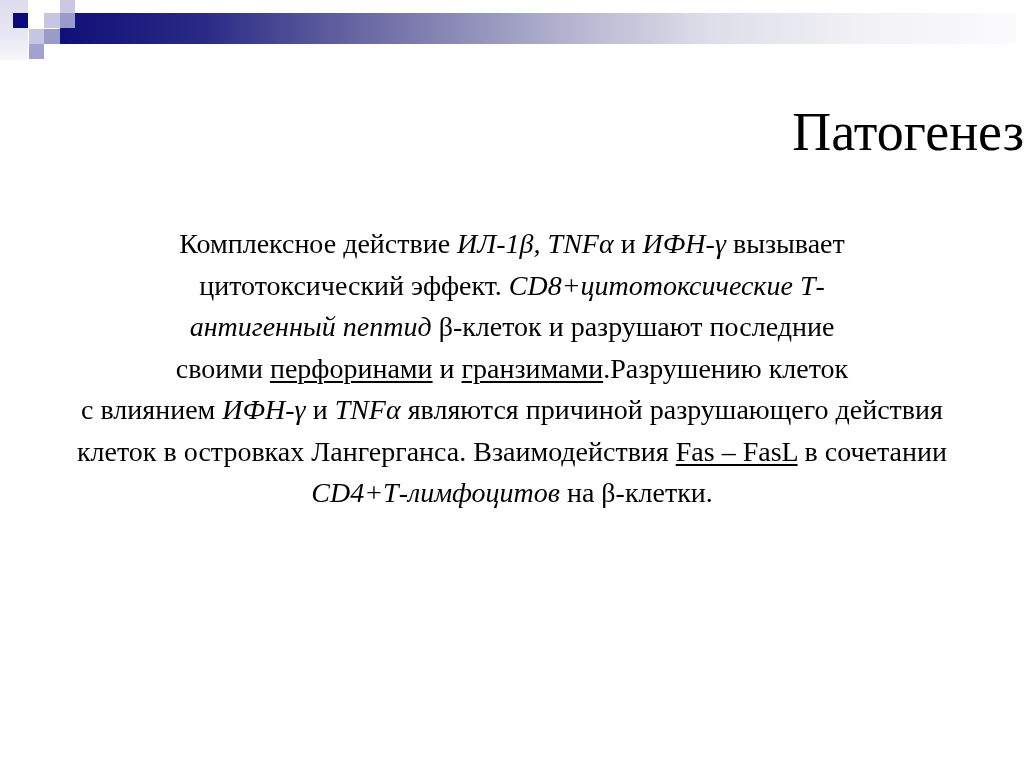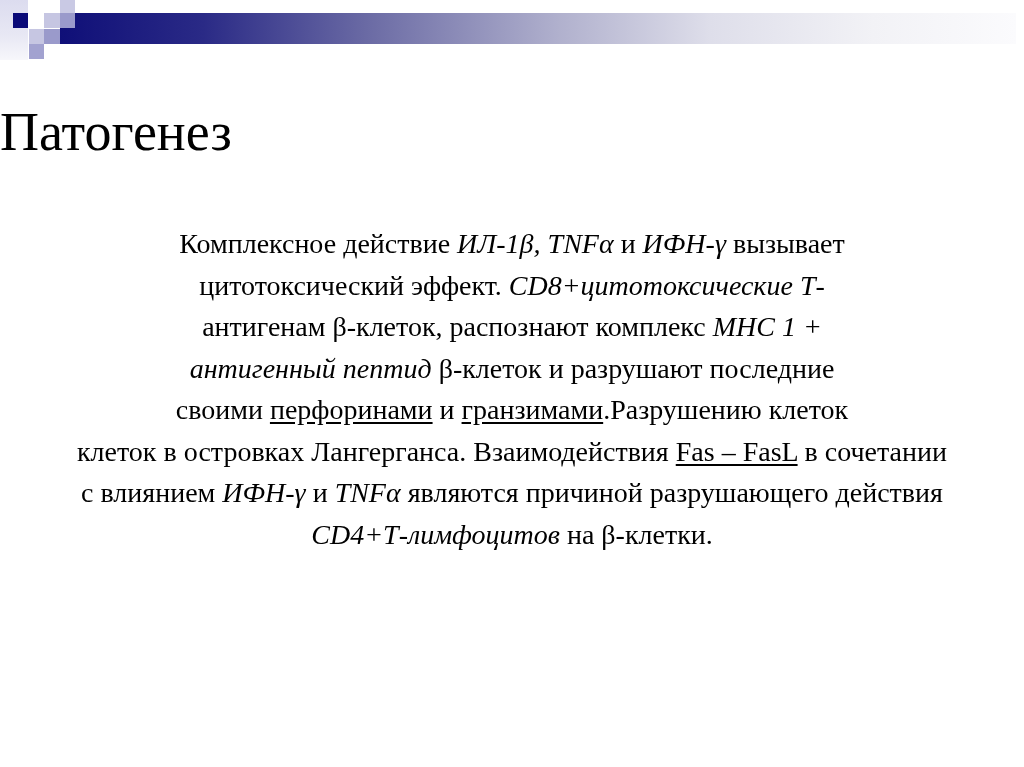--- a/index.html
+++ b/index.html
@@ -38,21 +38,21 @@
     .bar {
       position: absolute;
       left: 60px; top: 13px; width: 956px; height: 31px;
       background: linear-gradient(to right, #0f0f78 0%, #2a2a86 15%, #6a6aa4 32%, #b0b0cd 52%, #dedeea 68%, #f2f2f6 85%, #fbfbfd 100%);
     }
     
     .title {
       position: absolute;
       left: 0; width: 1024px;
       top: 100px;
-      text-align: left;
+      text-align: right;
       font-size: 54px;
       line-height: 64px;
       font-weight: normal;
     }
     
     .body-text {
       position: absolute;
       left: 40px; width: 944px;
       top: 223px;
       text-align: center;
@@ -77,20 +77,19 @@
   <div class="sq sq-m1"></div>
   <div class="sq sq-l2"></div>
   <div class="sq sq-m2"></div>
   <div class="sq sq-m3"></div>
 
   <h1 class="title" style="margin:0;">Патогенез</h1>
 
   <div class="body-text" id="body-text">
       <span class="line"><span>Комплексное действие </span><em>ИЛ-1β, TNFα</em><span> и </span><em>ИФН-γ</em><span> вызывает</span></span>
       <span class="line"><span>цитотоксический эффект. </span><em>CD8+цитотоксические Т-</em></span>
-      <span class="line"><span>антигенам β-клеток, распознают комплекс </span><em>МНС 1 +</em></span>
       <span class="line"><em>антигенный пептид</em><span> β-клеток и разрушают последние</span></span>
       <span class="line"><span>своими </span><span class="u">перфоринами</span><span> и </span><span class="u">гранзимами</span><span>.Разрушению клеток</span></span>
+      <span class="line"><span>с влиянием </span><em>ИФН-γ</em><span> и </span><em>TNFα</em><span> являются причиной разрушающего действия</span></span>
       <span class="line"><span>клеток в островках Лангерганса. Взаимодействия </span><span class="u">Fas – FasL</span><span> в сочетании</span></span>
-      <span class="line"><span>с влиянием </span><em>ИФН-γ</em><span> и </span><em>TNFα</em><span> являются причиной разрушающего действия</span></span>
       <span class="line line-last"><em>CD4+Т-лимфоцитов</em><span> на β-клетки.</span></span>
     </div>
 </div>
 
 </body></html>

